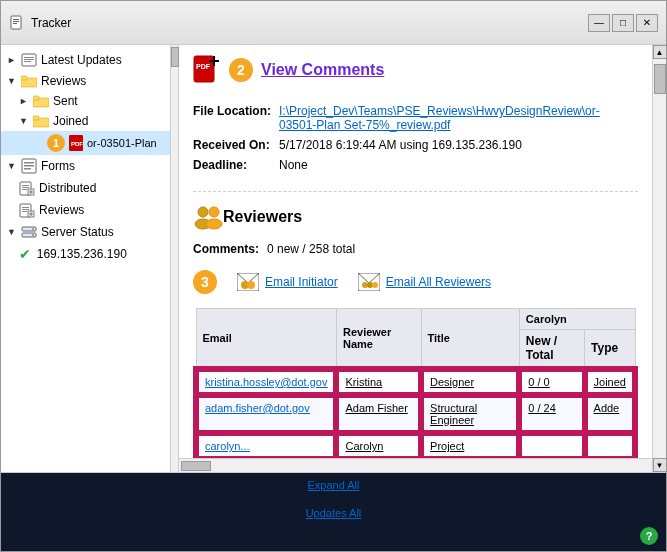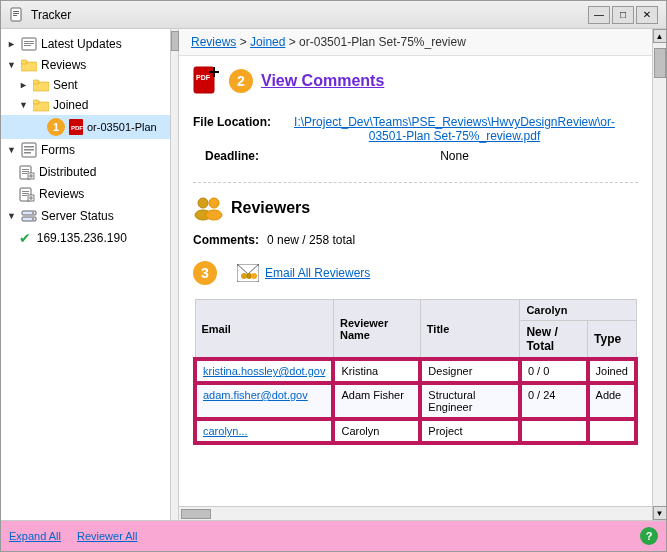--- a/index.html
+++ b/index.html
@@ -1,20 +1,20 @@
 <!DOCTYPE html>
 <html><head>
   <meta charset="utf-8">
   <style>
     * { box-sizing: border-box; margin: 0; padding: 0; }
     body { font-family: 'Segoe UI', Arial, sans-serif; font-size: 12px; background: #f0f0f0; width: 667px; height: 552px; overflow: hidden; }
 
     .window { width: 667px; height: 552px; background: #f0f0f0; border: 1px solid #999; display: flex; flex-direction: column; }
 
-    .title-bar { background: linear-gradient(to bottom, #f0f0f0, #e0e0e0); height: 28px; display: flex; align-items: center; justify-content: space-between; padding: 0 8px; border-bottom: 1px solid #ccc; }
+    .title-bar { background: linear-gradient(to bottom, #f0f0f0, #e0e0e0); height: 44px; display: flex; align-items: center; justify-content: space-between; padding: 0 8px; border-bottom: 1px solid #ccc; }
     .title-bar-left { display: flex; align-items: center; gap: 6px; font-size: 12px; font-weight: normal; }
     .title-bar-controls { display: flex; gap: 2px; }
     .title-btn { width: 22px; height: 18px; border: 1px solid #999; background: #e0e0e0; cursor: pointer; display: flex; align-items: center; justify-content: center; font-size: 10px; }
 
     .main-content { display: flex; flex: 1; overflow: hidden; }
 
     
     .sidebar { width: 170px; background: #fff; border-right: 1px solid #ccc; overflow-y: auto; padding: 4px 0; flex-shrink: 0; }
     .tree-item { display: flex; align-items: center; gap: 4px; padding: 3px 6px; cursor: pointer; white-space: nowrap; }
     .tree-indent-1 { padding-left: 18px; }
@@ -25,47 +25,47 @@
 
     .breadcrumb { padding: 6px 12px; font-size: 12px; color: #0066cc; border-bottom: 1px solid #e0e0e0; background: #f8f8f8; }
     .breadcrumb a { color: #0066cc; text-decoration: underline; cursor: pointer; }
     .breadcrumb span { color: #333; }
 
     .panel-body { flex: 1; overflow-y: auto; padding: 10px 14px; }
 
     .view-comments-row { display: flex; align-items: center; gap: 8px; margin-bottom: 16px; }
     .view-comments-link { color: #6d28d9; text-decoration: underline; font-size: 16px; font-weight: bold; cursor: pointer; }
 
-    .info-table { margin-bottom: 16px; border-collapse: collapse; text-align: center; }
+    .info-table { margin-bottom: 16px; border-collapse: collapse; }
     .info-table tr td { padding: 3px 8px 3px 0; vertical-align: top; }
     .info-table tr td:first-child { font-weight: bold; white-space: nowrap; }
 
     .file-link { color: #0066cc; text-decoration: underline; cursor: pointer; }
 
     .divider { border: none; border-top: 1px dashed #ccc; margin: 12px 0; }
 
-    .reviewers-header { display: flex; align-items: center; gap: 8px; margin-bottom: 10px; }
+    .reviewers-header { display: flex; align-items: center; margin-bottom: 10px; }
     .reviewers-title { font-size: 16px; font-weight: bold; }
 
     .reviewers-info { margin-bottom: 12px; }
     .reviewers-info table { border-collapse: collapse; }
     .reviewers-info table tr td { padding: 2px 8px 2px 0; vertical-align: top; }
     .reviewers-info table tr td:first-child { font-weight: bold; }
 
     .email-row { display: flex; align-items: center; gap: 20px; margin-bottom: 14px; }
     .email-btn { display: flex; align-items: center; gap: 6px; color: #0066cc; text-decoration: underline; cursor: pointer; }
 
     .reviewers-table { border-collapse: collapse; width: 100%; font-size: 11px; }
     .reviewers-table th { background: #e8e8f0; border: 1px solid #ccc; padding: 4px 6px; text-align: left; }
-    .reviewers-table td { border: 4px solid #be185d; padding: 4px 6px; vertical-align: top; }
+    .reviewers-table td { border: 6px solid #be185d; padding: 4px 6px; vertical-align: top; text-decoration: underline; }
     .reviewers-table tr:nth-child(even) td { background: #f8f8ff; }
     .th-comments { text-align: center; border-bottom: 1px solid #ccc; }
     .th-sub { font-size: 12px; }
 
-    .sidebar-bottom { padding: 6px 8px; border-top: 1px solid #ccc; display: flex; align-items: center; gap: 8px; background: #f9a8d4; }
+    .sidebar-bottom { padding: 6px 8px; border-top: 1px solid #ccc; display: flex; align-items: center; gap: 8px; background: #0f172a; flex-direction: column; }
     .expand-all { color: #0066cc; text-decoration: underline; cursor: pointer; font-size: 11px; }
     .help-btn { width: 18px; height: 18px; border-radius: 50%; background: #28a745; color: white; font-size: 11px; font-weight: bold; display: flex; align-items: center; justify-content: center; cursor: pointer; margin-left: auto; }
 
     
     .step-badge { width: 24px; height: 24px; border-radius: 50%; background: #f5a623; color: white; font-size: 14px; font-weight: bold; display: flex; align-items: center; justify-content: center; flex-shrink: 0; }
   </style>
 </head>
 <body>
 
 <div class="window">
@@ -193,27 +193,20 @@
 
       <div style="flex:1;"></div>
     </div>
 
     <div style="width:8px; background:#f0f0f0; border-right:1px solid #ccc; display:flex; flex-direction:column;">
       <div style="width:8px; height:20px; background:#c0c0c0; border:1px solid #999; margin-top:2px;"></div>
     </div>
 
     <div class="right-panel">
 
-      <div class="breadcrumb">
-        <a>Reviews</a>
-        <span> &gt; </span>
-        <a>Joined</a>
-        <span> &gt; </span>
-        <span>or-03501-Plan Set-75%_review</span>
-      </div>
 
       <div class="panel-body">
 
         <div class="view-comments-row">
           <svg width="28" height="30" viewBox="0 0 28 30">
             <rect x="1" y="1" width="20" height="26" rx="2" fill="#cc0000" stroke="#aa0000" stroke-width="1"></rect>
             <text x="3" y="14" font-size="7" fill="white" font-weight="bold">PDF</text>
             <line x1="16" y1="6" x2="26" y2="6" stroke="#000" stroke-width="2"></line>
             <line x1="21" y1="1" x2="21" y2="11" stroke="#000" stroke-width="2"></line>
           </svg>
@@ -221,20 +214,24 @@
           <a class="view-comments-link">View Comments</a>
         </div>
 
         <table class="info-table">
           <tbody>
               <tr>
             <td style="font-weight:bold;">File Location:</td>
             <td><a class="file-link">I:\Project_Dev\Teams\PSE_Reviews\HwvyDesignReview\or-03501-Plan Set-75%_review.pdf</a></td>
           </tr>
           <tr>
+            <td style="font-weight:bold;">Received On:</td>
+            <td>5/17/2018 6:19:44 AM using 169.135.236.190</td>
+          </tr>
+          <tr>
             <td style="font-weight:bold;">Deadline:</td>
             <td>None</td>
           </tr>
         </tbody>
           </table>
 
         <hr class="divider">
 
         <div class="reviewers-header">
           <svg width="30" height="26" viewBox="0 0 30 26">
@@ -252,20 +249,29 @@
                 <tr>
               <td style="font-weight:bold;margin-left:45px;">Comments:</td>
               <td>0 new / 258 total</td>
             </tr>
           </tbody>
             </table>
         </div>
 
         <div class="email-row">
           <span class="step-badge">3</span>
+          <div class="email-btn">
+            <svg width="22" height="18" viewBox="0 0 22 18">
+              <rect x="0" y="0" width="22" height="18" rx="2" fill="#fff" stroke="#666" stroke-width="1"></rect>
+              <polyline points="0,0 11,10 22,0" fill="none" stroke="#666" stroke-width="1"></polyline>
+              <circle cx="8" cy="12" r="4" fill="#d4a017"></circle>
+              <circle cx="14" cy="12" r="4" fill="#f5a623"></circle>
+            </svg>
+            <span>Email Initiator</span>
+          </div>
           <div class="email-btn">
             <svg width="22" height="18" viewBox="0 0 22 18">
               <rect x="0" y="0" width="22" height="18" rx="2" fill="#fff" stroke="#666" stroke-width="1"></rect>
               <polyline points="0,0 11,10 22,0" fill="none" stroke="#666" stroke-width="1"></polyline>
               <circle cx="7" cy="12" r="3" fill="#d4a017"></circle>
               <circle cx="12" cy="12" r="3" fill="#c09000"></circle>
               <circle cx="17" cy="12" r="3" fill="#f5a623"></circle>
             </svg>
             <span>Email All Reviewers</span>
           </div>
@@ -321,16 +327,16 @@
       <div style="flex:1;width:14px;position:relative;">
         <div style="position:absolute;top:5px;left:1px;width:12px;height:30px;background:#c0c0c0;border:1px solid #999;"></div>
       </div>
       <button style="width:14px;height:14px;background:#e0e0e0;border:1px solid #999;font-size:8px;cursor:pointer;padding:0;">▼</button>
     </div>
   </div>
 
   <div class="sidebar-bottom">
     <a class="expand-all">Expand All</a>
     <span> </span>
-    <a class="expand-all">Reviewer All</a>
+    <a class="expand-all">Updates All</a>
     <div class="help-btn">?</div>
   </div>
 </div>
 
 </body></html>

